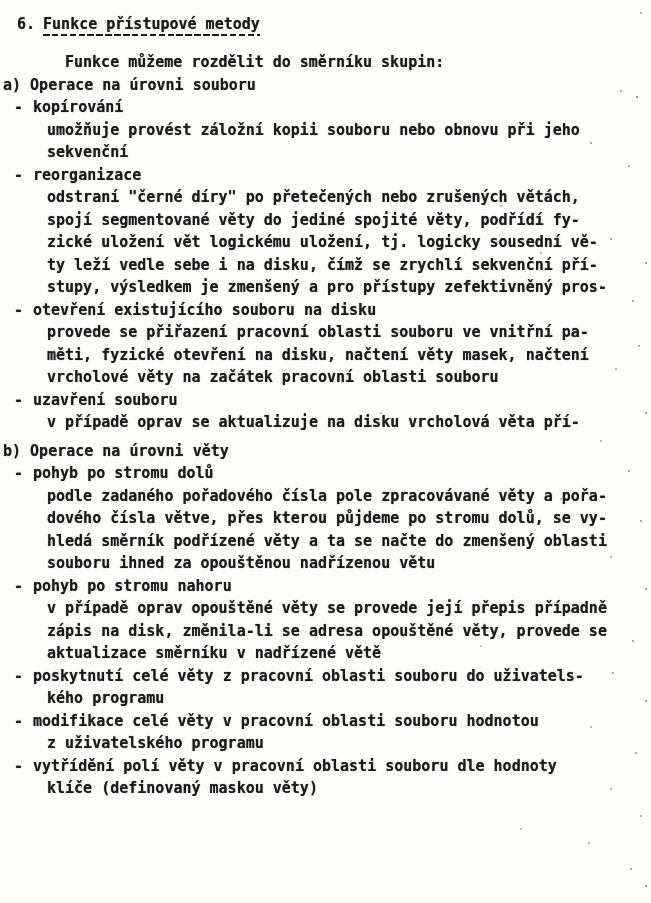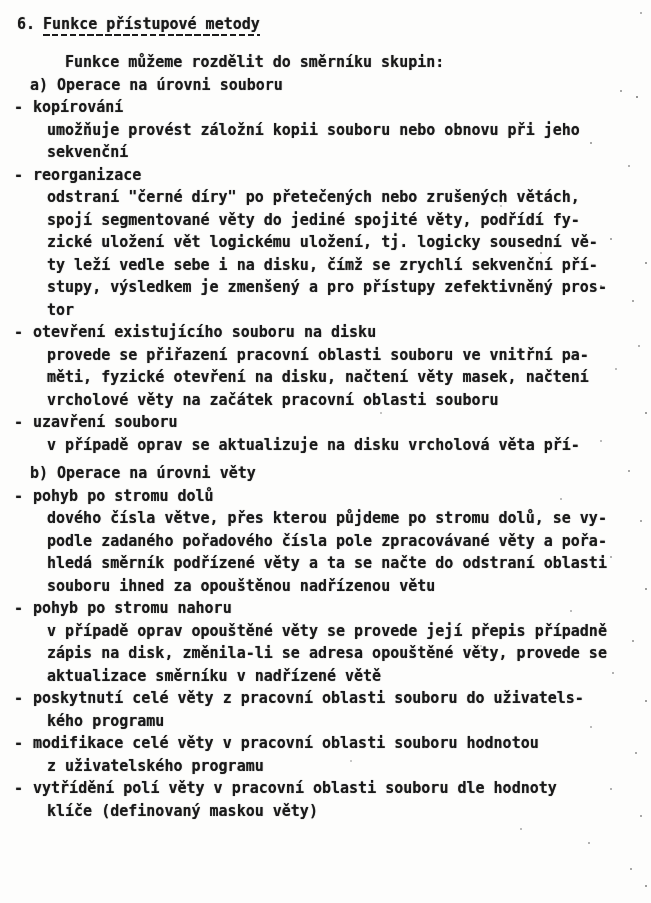--- a/index.html
+++ b/index.html
@@ -21,21 +21,21 @@
     margin-bottom:15px;
     white-space:nowrap;
   }
   .heading .num{margin-right:8px;}
   .heading .u{
     padding-bottom:3px;
     background:repeating-linear-gradient(90deg,#1b1b1b 0 6.5px,transparent 6.5px 8.9px) left bottom / 100% 2px no-repeat;
   }
   .line{position:relative;height:22.5px;line-height:22.5px;white-space:nowrap;}
   .line.indent{padding-left:65px;}
-  .line.label{padding-left:30px;}
+  .line.label{padding-left:3px;}
   .line.body{padding-left:47px;}
   .line.dash{padding-left:33px;}
   .line.dash .marker{position:absolute;left:14px;top:0;}
   .gap{height:6px;}
   
   .speckles{
     position:absolute;top:0;left:0;width:2px;height:2px;border-radius:50%;
     background:transparent;pointer-events:none;
     box-shadow:
       640px 12px 0 0 rgba(0,0,0,.40), 320px 55px 0 0 rgba(0,0,0,.30),
@@ -73,33 +73,32 @@
         <div class="line label"><span>a) Operace na úrovni souboru</span></div>
         <div class="line dash"><span class="marker">-</span><span>kopírování</span></div>
         <div class="line body"><span>umožňuje provést záložní kopii souboru nebo obnovu při jeho</span></div>
         <div class="line body"><span>sekvenční</span></div>
         <div class="line dash"><span class="marker">-</span><span>reorganizace</span></div>
         <div class="line body"><span>odstraní "černé díry" po přetečených nebo zrušených větách,</span></div>
         <div class="line body"><span>spojí segmentované věty do jediné spojité věty, podřídí fy-</span></div>
         <div class="line body"><span>zické uložení vět logickému uložení, tj. logicky sousední vě-</span></div>
         <div class="line body"><span>ty leží vedle sebe i na disku, čímž se zrychlí sekvenční pří-</span></div>
         <div class="line body"><span>stupy, výsledkem je zmenšený a pro přístupy zefektivněný pros-</span></div>
-        <div class="line body"><span>tor</span></div>
         <div class="line dash"><span class="marker">-</span><span>otevření existujícího souboru na disku</span></div>
         <div class="line body"><span>provede se přiřazení pracovní oblasti souboru ve vnitřní pa-</span></div>
         <div class="line body"><span>měti, fyzické otevření na disku, načtení věty masek, načtení</span></div>
         <div class="line body"><span>vrcholové věty na začátek pracovní oblasti souboru</span></div>
         <div class="line dash"><span class="marker">-</span><span>uzavření souboru</span></div>
         <div class="line body"><span>v případě oprav se aktualizuje na disku vrcholová věta pří-</span></div>
         <div class="gap"></div>
         <div class="line label"><span>b) Operace na úrovni věty</span></div>
         <div class="line dash"><span class="marker">-</span><span>pohyb po stromu dolů</span></div>
+        <div class="line body"><span>podle zadaného pořadového čísla pole zpracovávané věty a pořa-</span></div>
         <div class="line body"><span>dového čísla větve, přes kterou půjdeme po stromu dolů, se vy-</span></div>
-        <div class="line body"><span>podle zadaného pořadového čísla pole zpracovávané věty a pořa-</span></div>
-        <div class="line body"><span>hledá směrník podřízené věty a ta se načte do odstraní oblasti</span></div>
+        <div class="line body"><span>hledá směrník podřízené věty a ta se načte do zmenšený oblasti</span></div>
         <div class="line body"><span>souboru ihned za opouštěnou nadřízenou větu</span></div>
         <div class="line dash"><span class="marker">-</span><span>pohyb po stromu nahoru</span></div>
         <div class="line body"><span>v případě oprav opouštěné věty se provede její přepis případně</span></div>
         <div class="line body"><span>zápis na disk, změnila-li se adresa opouštěné věty, provede se</span></div>
         <div class="line body"><span>aktualizace směrníku v nadřízené větě</span></div>
         <div class="line dash"><span class="marker">-</span><span>poskytnutí celé věty z pracovní oblasti souboru do uživatels-</span></div>
         <div class="line body"><span>kého programu</span></div>
         <div class="line dash"><span class="marker">-</span><span>modifikace celé věty v pracovní oblasti souboru hodnotou</span></div>
         <div class="line body"><span>z uživatelského programu</span></div>
         <div class="line dash"><span class="marker">-</span><span>vytřídění polí věty v pracovní oblasti souboru dle hodnoty</span></div>

